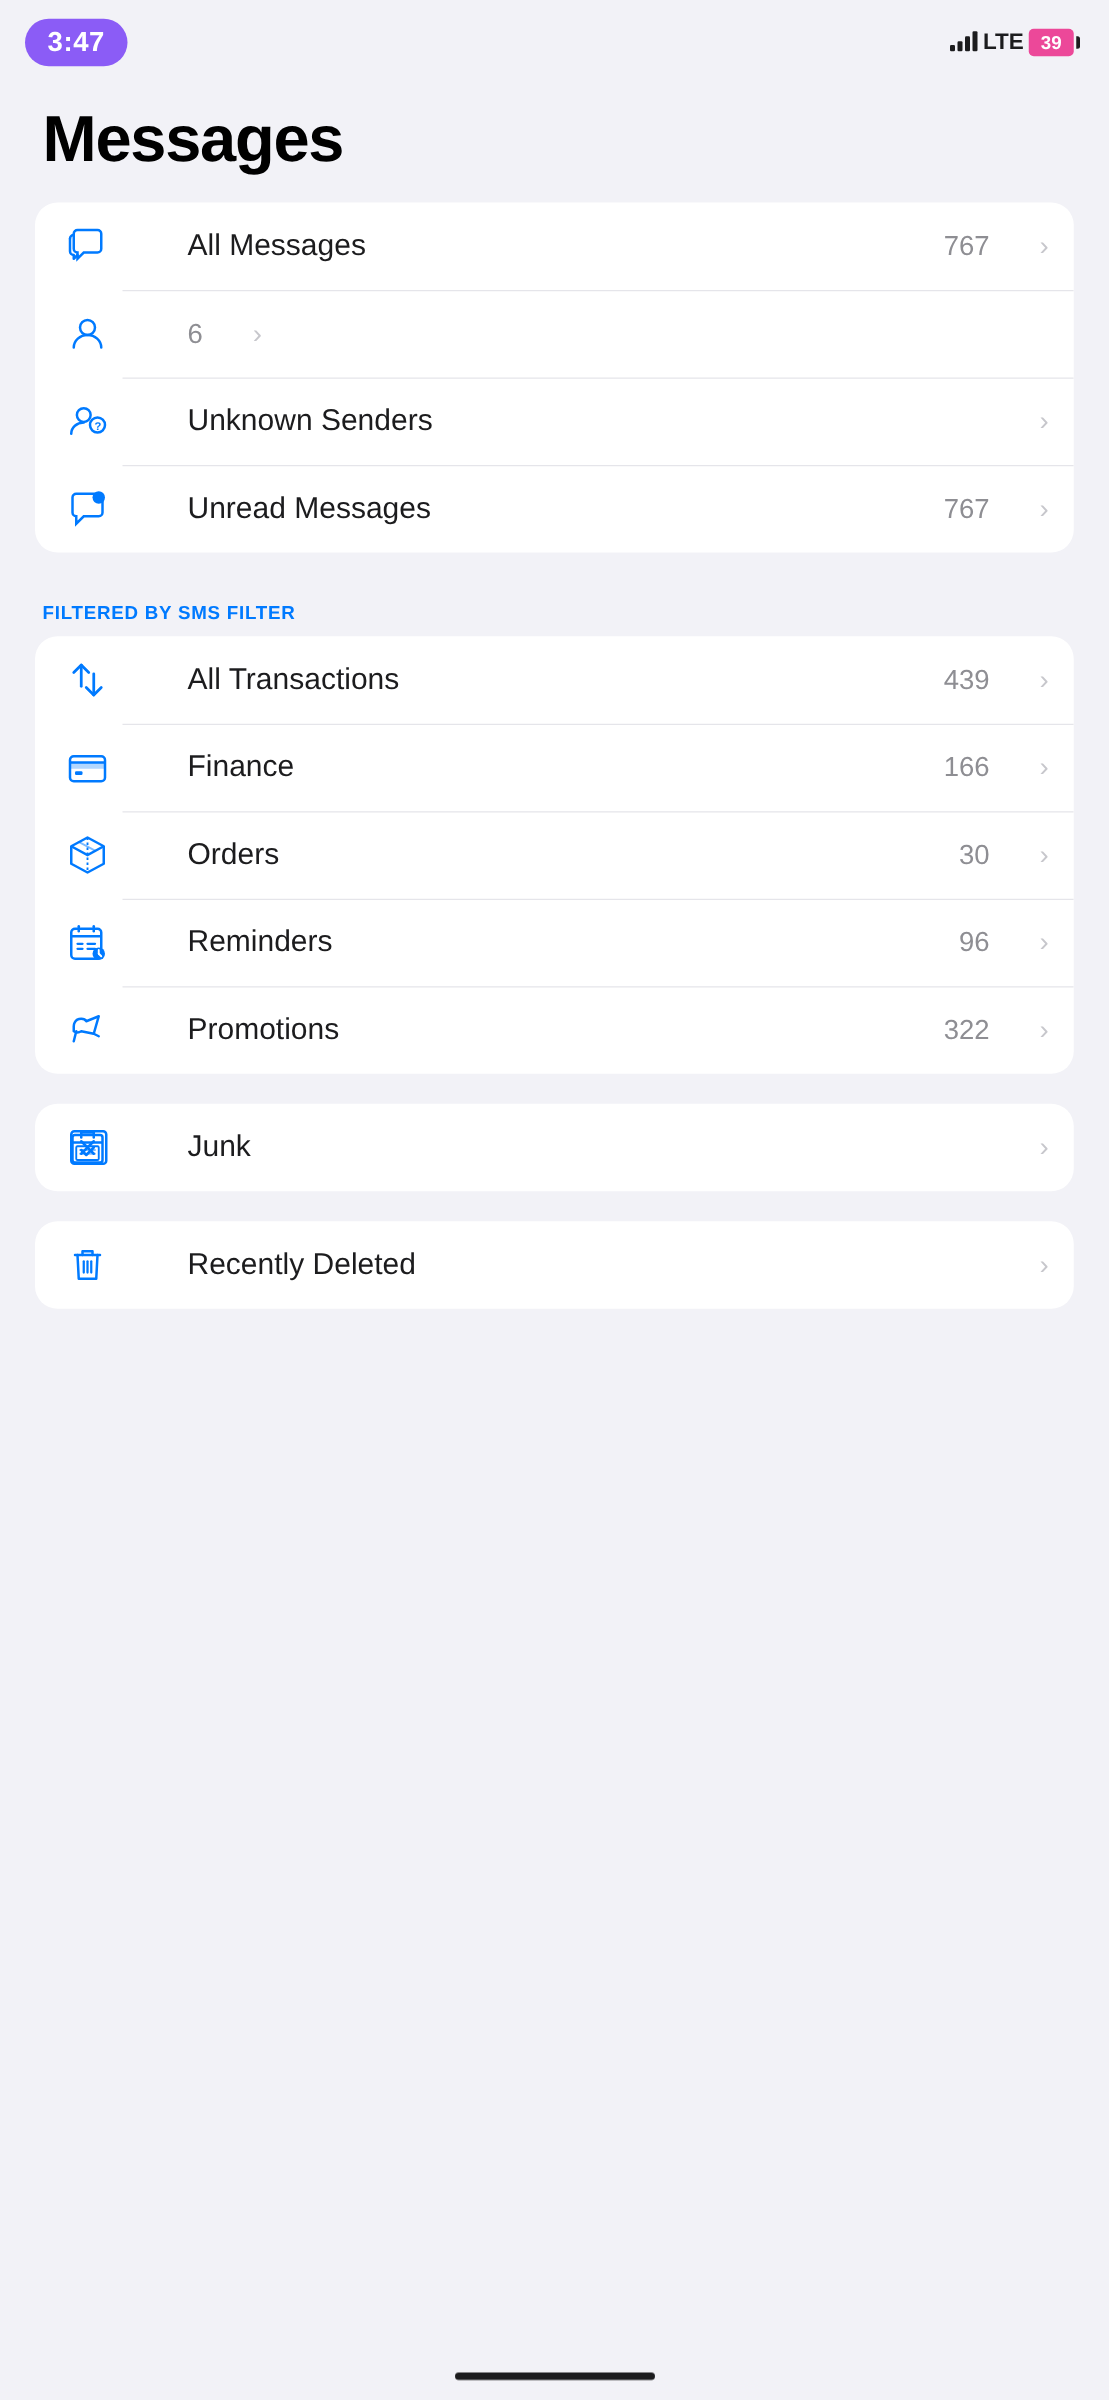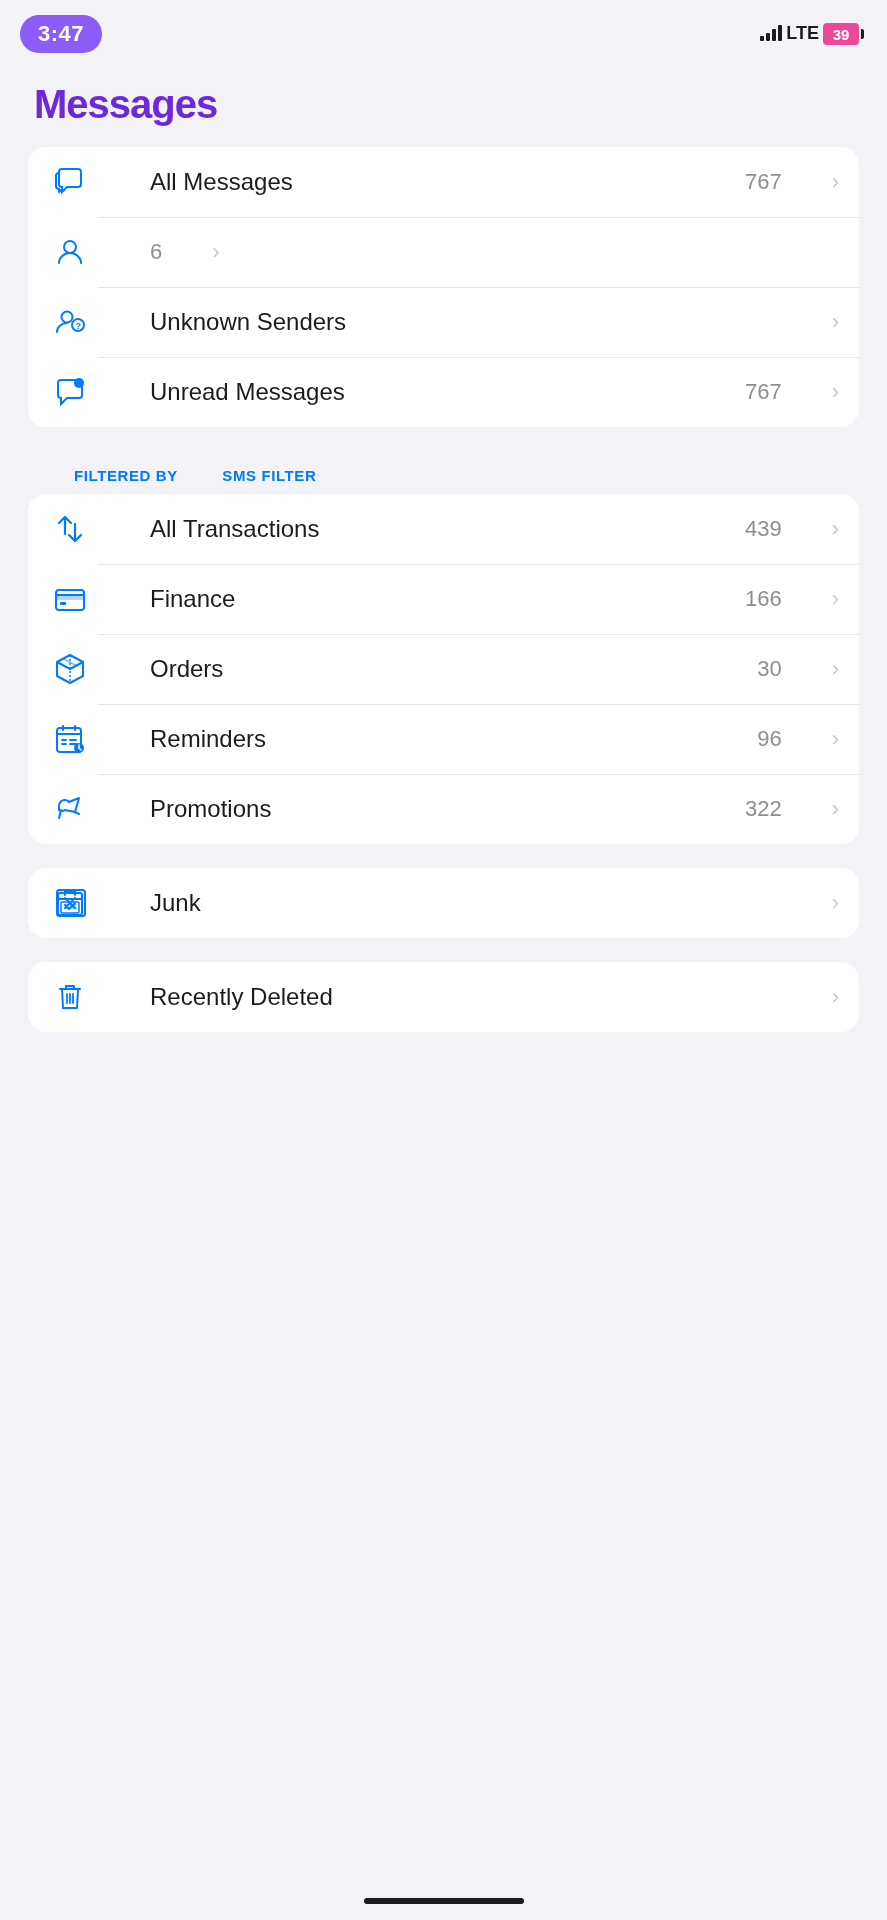--- a/index.html
+++ b/index.html
@@ -83,23 +83,23 @@
       position: absolute;
       right: -5px;
       width: 3px;
       height: 10px;
       background: #1c1c1e;
       border-radius: 0 2px 2px 0;
     }
 
     
     .page-title {
-      font-size: 40px;
+      font-size: 52px;
       font-weight: 800;
-      color: #6d28d9;
+      color: #000000;
       padding: 28px 34px 20px;
       letter-spacing: -1px;
     }
 
     
     .card {
       background: white;
       border-radius: 18px;
       margin: 0 28px 24px;
       overflow: hidden;
@@ -143,21 +143,20 @@
     .item-label {
       flex: 1;
       font-size: 24px;
       font-weight: 400;
       color: #1c1c1e;
     }
 
     .item-count {
       font-size: 22px;
       color: #8e8e93;
-      margin-right: 10px;
     }
 
     .chevron {
       color: #c7c7cc;
       font-size: 22px;
       font-weight: 500;
     }
 
     
     .section-header {
@@ -165,21 +164,20 @@
       font-size: 15px;
       font-weight: 400;
       color: #8e8e93;
       letter-spacing: 0.6px;
       text-transform: uppercase;
     }
 
     .section-header span {
       color: #007aff;
       font-weight: 700;
-      margin-left: 40px;
     }
 
     
     .home-indicator {
       position: absolute;
       bottom: 16px;
       left: 50%;
       transform: translateX(-50%);
       width: 160px;
       height: 6px;

